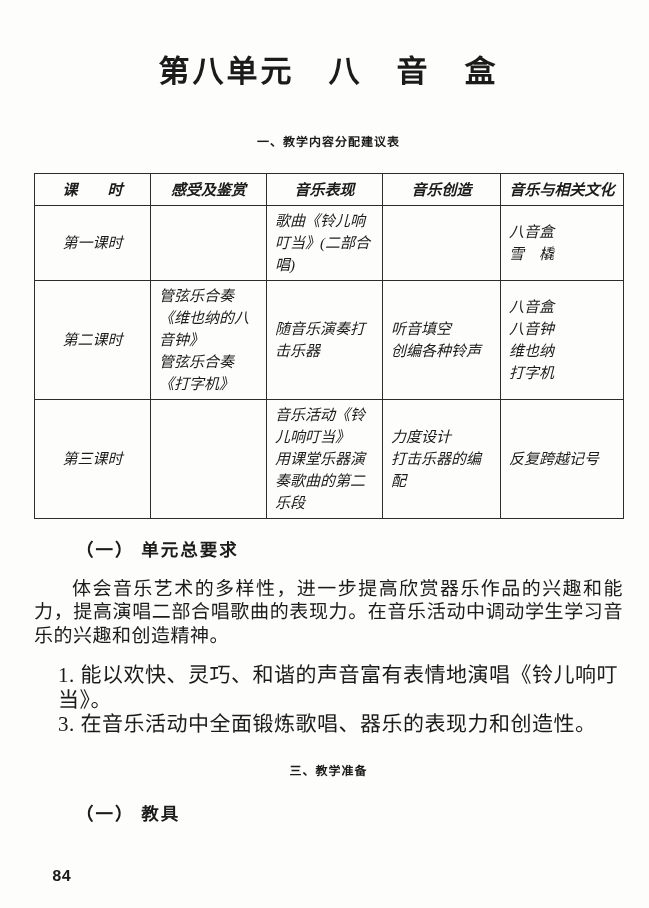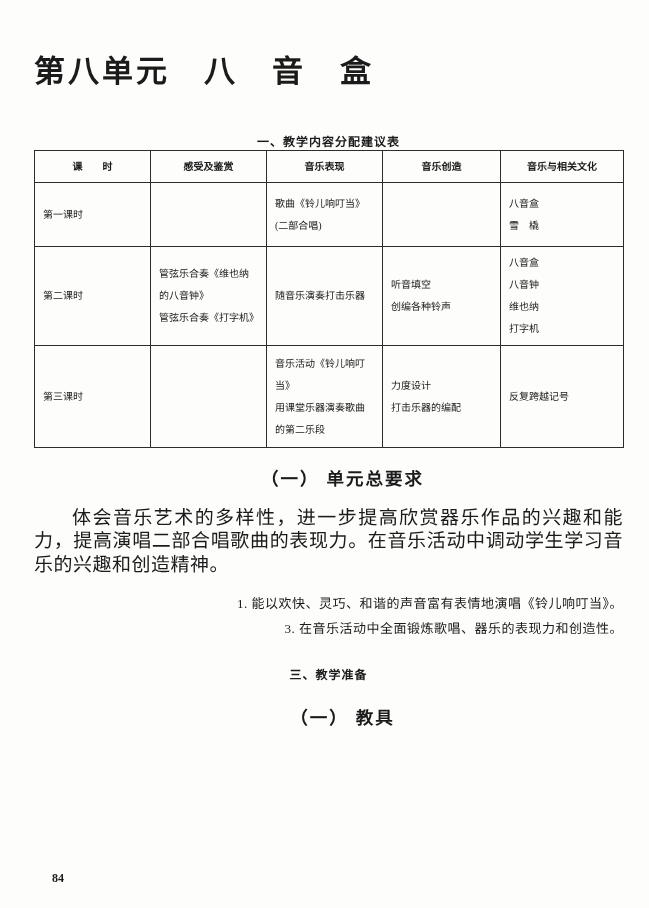--- a/index.html
+++ b/index.html
@@ -13,105 +13,105 @@
     font-family: "Liberation Serif", serif;
     overflow: hidden;
     box-sizing: border-box;
   }
   .content {
     padding: 0 26px 0 34px;
   }
   .unit-title {
     margin: 0;
     padding-top: 52px;
-    text-align: left;
+    text-align: center;
     font-family: "Liberation Sans", sans-serif;
     font-size: 31px;
     font-weight: 700;
     letter-spacing: 3px;
     line-height: 1.3;
   }
   .section-heading {
     margin: 0;
     text-align: center;
     font-family: Liberation Mono, monospace;
     font-size: 12px;
     font-weight: 700;
     letter-spacing: 1px;
   }
   .section-heading.s1 { margin-top: 40px; }
   .section-heading.s2 { margin-top: 44px; }
   .section-heading.s3 { margin-top: 24px; }
 
   table.alloc-table {
+    margin-top: 23px;
     width: 589px;
     border-collapse: collapse;
     table-layout: fixed;
-    font-size: 10px;
+    font-size: 15px;
+    font-style: italic;
   }
   .alloc-table th, .alloc-table td {
     border: 1.6px solid #2c2c2c;
     padding: 4px 8px;
     vertical-align: middle;
     line-height: 22px;
     word-break: break-all;
   }
   .alloc-table th {
     font-family: "Liberation Sans", sans-serif;
     font-weight: 700;
     text-align: center;
     height: 27px;
     padding: 2px 4px;
   }
-  .alloc-table td.col-lesson { text-align: left; }
+  .alloc-table td.col-lesson { text-align: center; }
   .alloc-table td { white-space: pre-line; }
   .row-1 td { height: 55px; }
   .row-2 td { height: 90px; }
   .row-3 td { height: 93px; }
 
   .sub-heading {
     margin: 14px;
     padding-left: 28px;
     font-family: "Liberation Sans", sans-serif;
     font-size: 17.5px;
     font-weight: 700;
     letter-spacing: 2px;
     line-height: 1.35;
-    text-align: center;
   }
   .sub-heading.g1 { margin-top: 20px; }
   .sub-heading.g2 { margin-top: 8px; }
   .sub-heading.g3 { margin-top: 24px; }
   .body-para {
     margin: 4px 0 16px 0;
     font-size: 19px;
     line-height: 23.5px;
     text-align: justify;
     text-indent: 2em;
     letter-spacing: 0.5px;
     font-family: Liberation Serif, serif;
   }
   .req-list {
     margin: 4px 0 0 0;
     padding: 0 0 0 24px;
     list-style: none;
   }
   .req-list li {
-    font-size: 13px;
+    font-size: 21px;
     line-height: 24.5px;
     letter-spacing: 0.5px;
-    text-align: right;
   }
   .page-number {
     position: absolute;
     left: 52px;
     bottom: 22px;
-    font-size: 12px;
+    font-size: 16px;
     font-weight: 600;
-    font-family: Liberation Serif, serif;
+    font-family: Liberation Mono, monospace;
   }
 </style>
 </head>
 <body>
 
 <div class="page">
   <div class="content">
 
     <h1 class="unit-title">第八单元　八　音　盒</h1>
 

